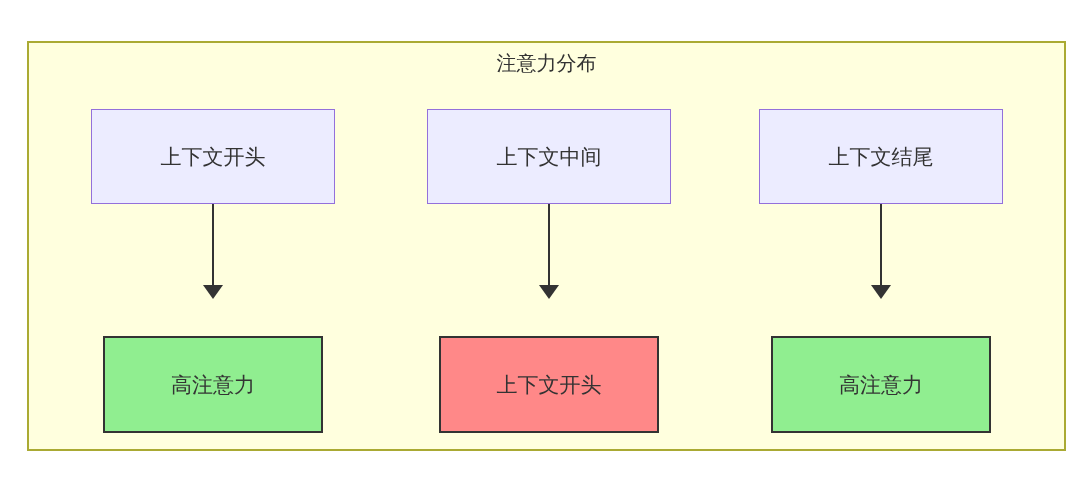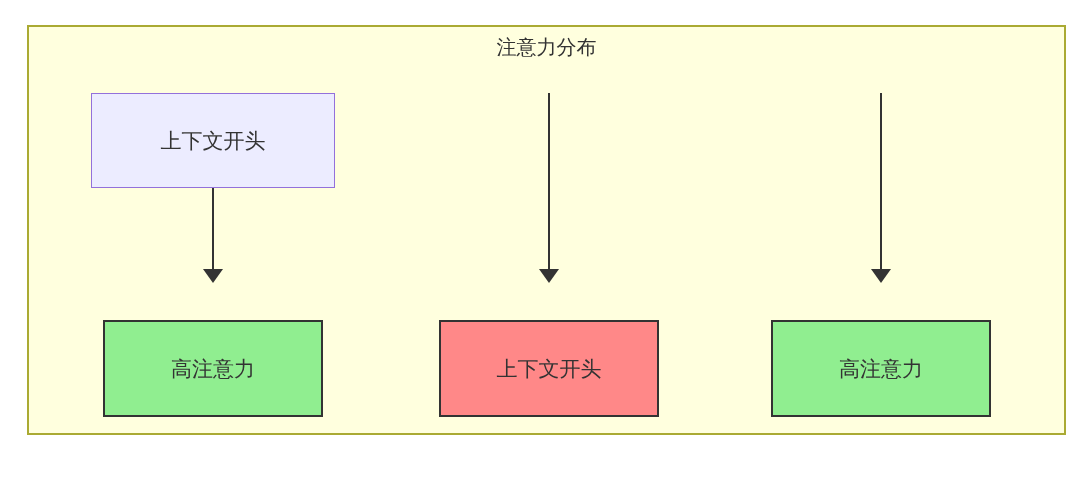--- a/index.html
+++ b/index.html
@@ -11,21 +11,21 @@
     position: relative;
     width: 1080px;
     height: 496px;
     background: #ffffff;
     font-family: "Liberation Sans", sans-serif;
     overflow: hidden;
   }
   .cluster {
     position: absolute;
     left: 27px;
-    top: 25px;
+    top: 41px;
     width: 1039px;
     height: 410px;
     box-sizing: border-box;
     background: var(--container-bg, #ffffde);
     border: 2px solid var(--container-border, #aaaa33);
   }
   .cluster-title {
     position: absolute;
     top: 8px;
     left: 0;
@@ -110,30 +110,36 @@
       <div class="arrow">
         <div class="arrow-line"></div>
         <div class="arrow-head"></div>
       </div>
       <div class="node result-node" data-level="high">
         <span>高注意力</span>
       </div>
     </div>
 
     <div class="flow-column col-1">
+      <div class="node source-node">
+        <span>上下文中间</span>
+      </div>
       <div class="arrow">
         <div class="arrow-line"></div>
         <div class="arrow-head"></div>
       </div>
       <div class="node result-node" data-level="low">
         <span>上下文开头</span>
       </div>
     </div>
 
     <div class="flow-column col-2">
+      <div class="node source-node">
+        <span>上下文结尾</span>
+      </div>
       <div class="arrow">
         <div class="arrow-line"></div>
         <div class="arrow-head"></div>
       </div>
       <div class="node result-node" data-level="high">
         <span>高注意力</span>
       </div>
     </div>
   </div>
 </div>

